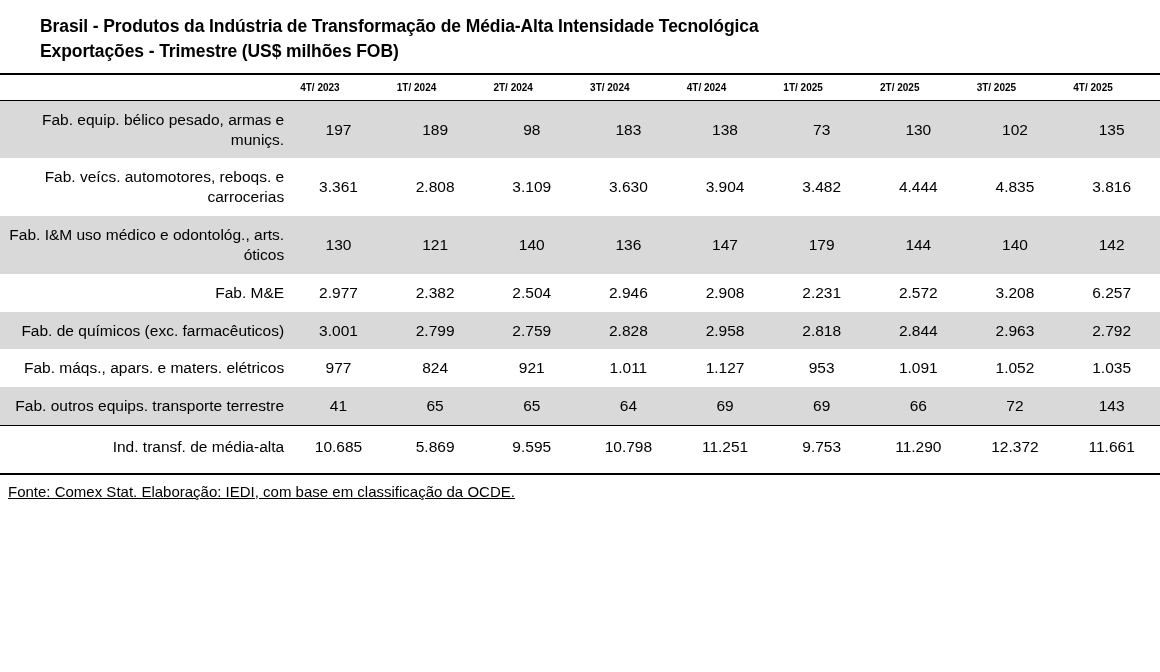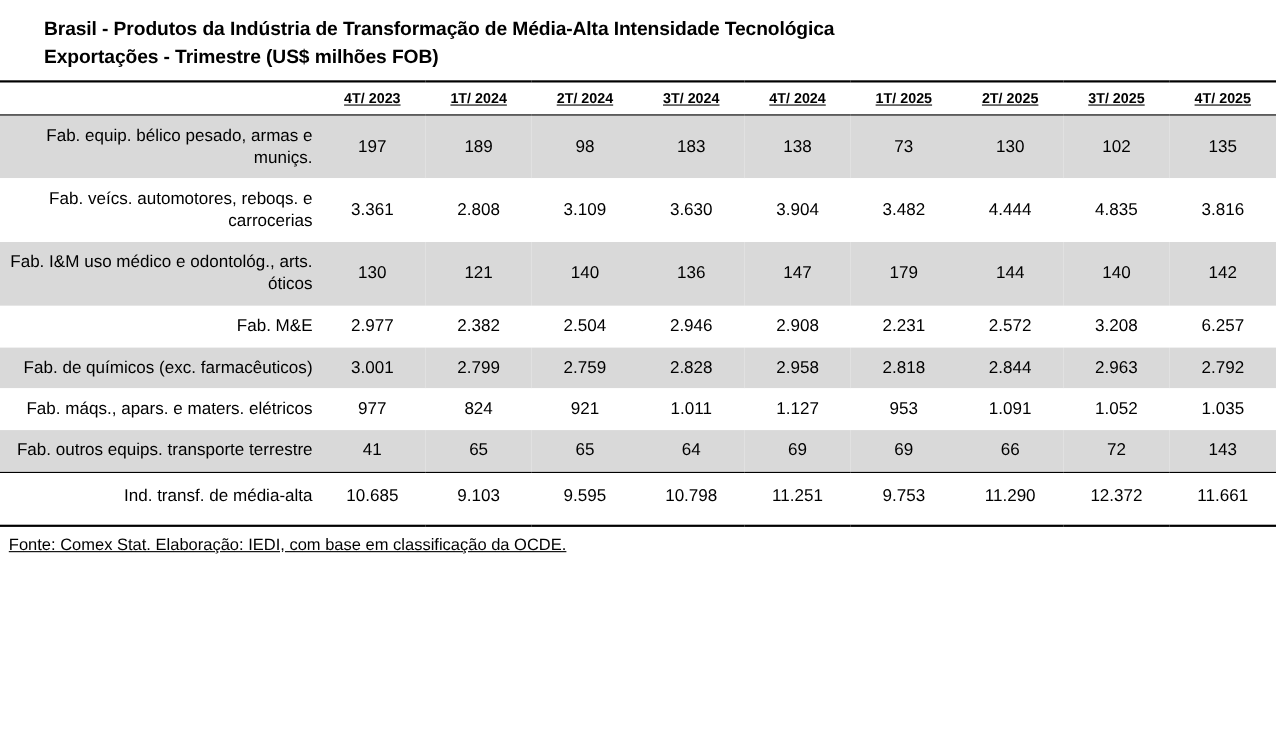--- a/index.html
+++ b/index.html
@@ -33,29 +33,28 @@
   }
   table.data {
     border-collapse: collapse;
     width: 1160px;
     table-layout: fixed;
   }
   table.data col.label { width: 290px; }
   table.data col.q { width: 96.6px; }
 
   thead th {
-    font-size: 13px;
+    font-size: 10px;
     font-weight: bold;
-    text-align: center;
+    text-align: left;
     padding: 7px 10px 7px 10px;
     border-top: 2px solid #000;
     border-bottom: 1px solid #000;
     vertical-align: middle;
     white-space: nowrap;
-    text-decoration: underline;
   }
   thead th.corner {
     border-top: 2px solid #000;
     border-bottom: 1px solid #000;
   }
   tbody td {
     font-size: 15.5px;
     padding: 9px 10px;
     vertical-align: middle;
     line-height: 1.28;
@@ -207,21 +206,21 @@
         <td class="val">64</td>
         <td class="val">69</td>
         <td class="val">69</td>
         <td class="val">66</td>
         <td class="val">72</td>
         <td class="val">143</td>
       </tr>
       <tr class="total">
         <td class="label">Ind. transf. de média-alta</td>
         <td class="val">10.685</td>
-        <td class="val">9.103</td>
+        <td class="val">5.869</td>
         <td class="val">9.595</td>
         <td class="val">10.798</td>
         <td class="val">11.251</td>
         <td class="val">9.753</td>
         <td class="val">11.290</td>
         <td class="val">12.372</td>
         <td class="val">11.661</td>
       </tr>
     </tbody>
   </table>

